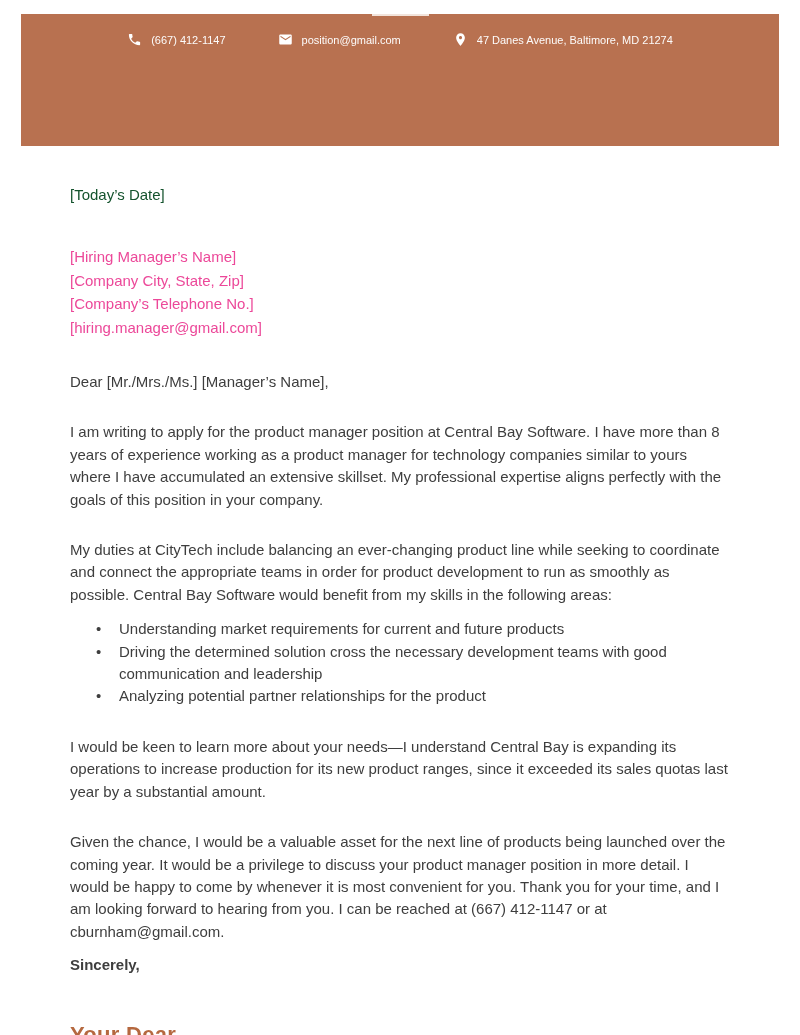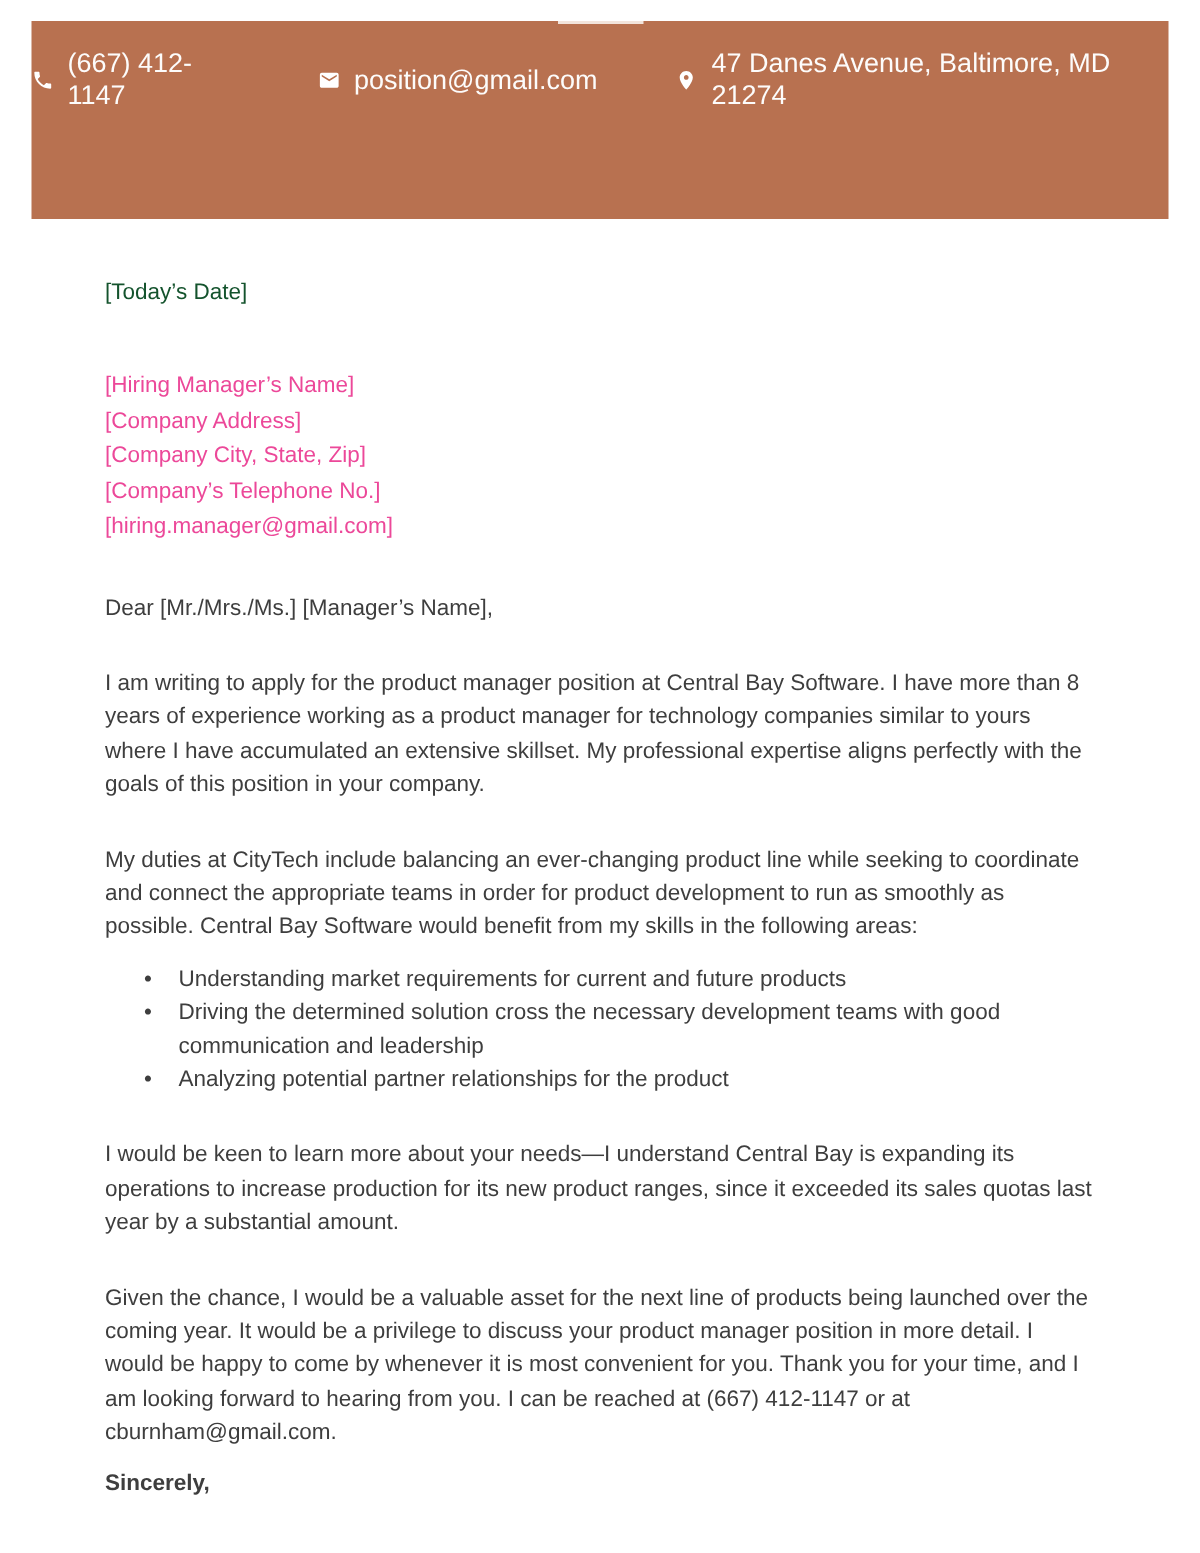--- a/index.html
+++ b/index.html
@@ -32,21 +32,21 @@
     width:57px; height:0;
     border-top:2px solid #f2e4dc;
     margin:13px auto 0 auto;
   }
   .contact-row {
     margin-top:16px;
     display:flex;
     justify-content:center;
     align-items:center;
     gap:52px;
-    font-size:18px;
+    font-size:11px;
     color:#fdfcfb;
   }
   .contact-item { display:flex; align-items:center; gap:9px; }
   .contact-item svg { width:15px; height:15px; fill:#ffffff; flex:0 0 auto; }
   
   .content {
     padding:0 70px;
     color:#3e3e3e;
     font-size:15px;
   }
@@ -100,21 +100,20 @@
       </div>
     </div>
   </div>
 
   <div class="content">
 
     <div class="date">[Today’s Date]</div>
 
     <div class="recipient">
       <div>[Hiring Manager’s Name]</div>
-      <div>[Company Address]</div>
       <div>[Company City, State, Zip]</div>
       <div>[Company’s Telephone No.]</div>
       <div>[hiring.manager@gmail.com]</div>
     </div>
 
     <div class="salutation">Dear [Mr./Mrs./Ms.] [Manager’s Name],</div>
 
     <p class="para">I am writing to apply for the product manager position at Central Bay Software. I have more than 8 years of experience working as a product manager for technology companies similar to yours where I have accumulated an extensive skillset. My professional expertise aligns perfectly with the goals of this position in your company.</p>
     <p class="para">My duties at CityTech include balancing an ever-changing product line while seeking to coordinate and connect the appropriate teams in order for product development to run as smoothly as possible. Central Bay Software would benefit from my skills in the following areas:</p>
 

